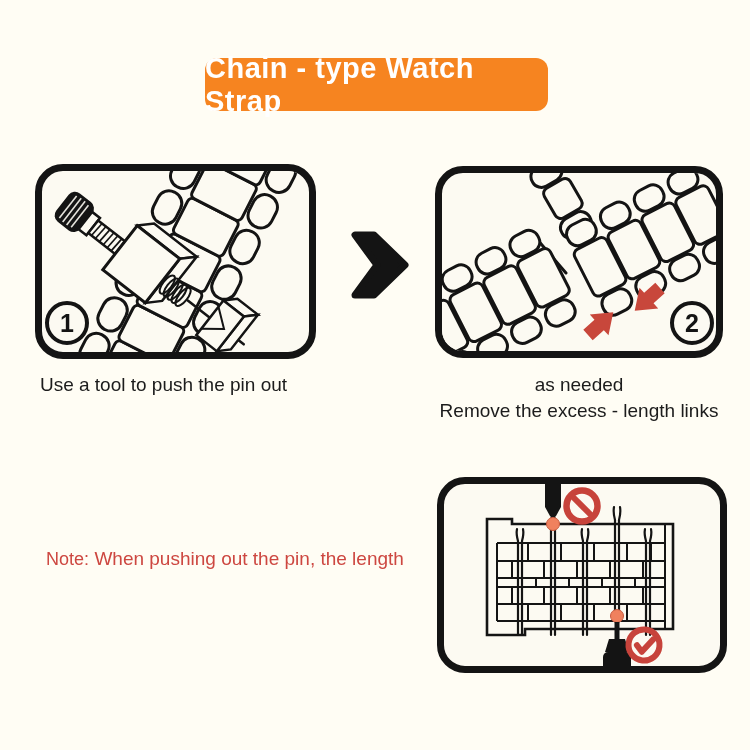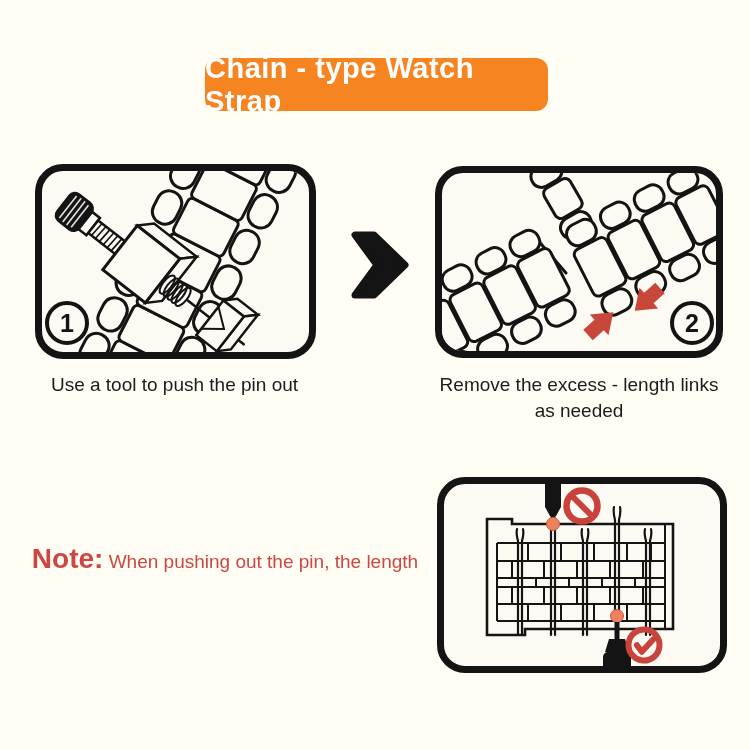--- a/index.html
+++ b/index.html
@@ -32,26 +32,26 @@
     border-radius:50%;display:flex;align-items:center;justify-content:center;
     font-weight:bold;font-size:25px;color:var(--ink);background:var(--panel-bg);
   }
   #badge1{left:3px;bottom:7px;}
   #badge2{right:2px;bottom:6px;}
 
   .chevron{position:absolute;left:350px;top:230px;width:60px;height:70px;}
 
   .caption{position:absolute;top:372px;text-align:center;color:#1c1c1c;
     font-size:19px;line-height:26px;}
-  #caption1{left:34px;width:281px;text-align:center;}
+  #caption1{left:23px;width:281px;text-align:center;}
   #caption2{left:431px;width:296px;}
 
   .note{position:absolute;left:18px;top:548px;width:414px;text-align:center;
     color:var(--note-red);font-size:19px;line-height:22px;}
-  .note .note-label{font-weight:bold;font-size:28px;}
+  .note .note-label{font-weight:normal;font-size:18px;}
 </style>
 </head>
 <body>
 
 <div id="stage">
 
   <div class="title-banner">
     <span>Chain - type Watch Strap</span>
   </div>
 
@@ -161,22 +161,22 @@
         <path d="M0,-7 L15,-7 L15,-14 L34,0 L15,14 L15,7 L0,7 Z" fill="#C8473B"></path>
       </g>
     </svg>
     <div class="badge" id="badge2">
       <span>2</span>
     </div>
   </div>
 
   <div class="caption" id="caption1">Use a tool to push the pin out</div>
   <div class="caption" id="caption2">
+    <div>as needed</div>
     <div>Remove the excess - length links</div>
-    <div>as needed</div>
   </div>
 
   <div class="note">
     <div><span class="note-label">Note:</span> <span>When pushing out the pin, the length</span></div>
   </div>
 
   <div class="panel" id="panel3">
     <svg viewBox="0 0 276 182" width="276" height="182">
 
       <path d="M43,35 H68 V40 H229 V145 H81 V151 H43 Z" fill="none" stroke="#141414" stroke-width="2.6"></path>

